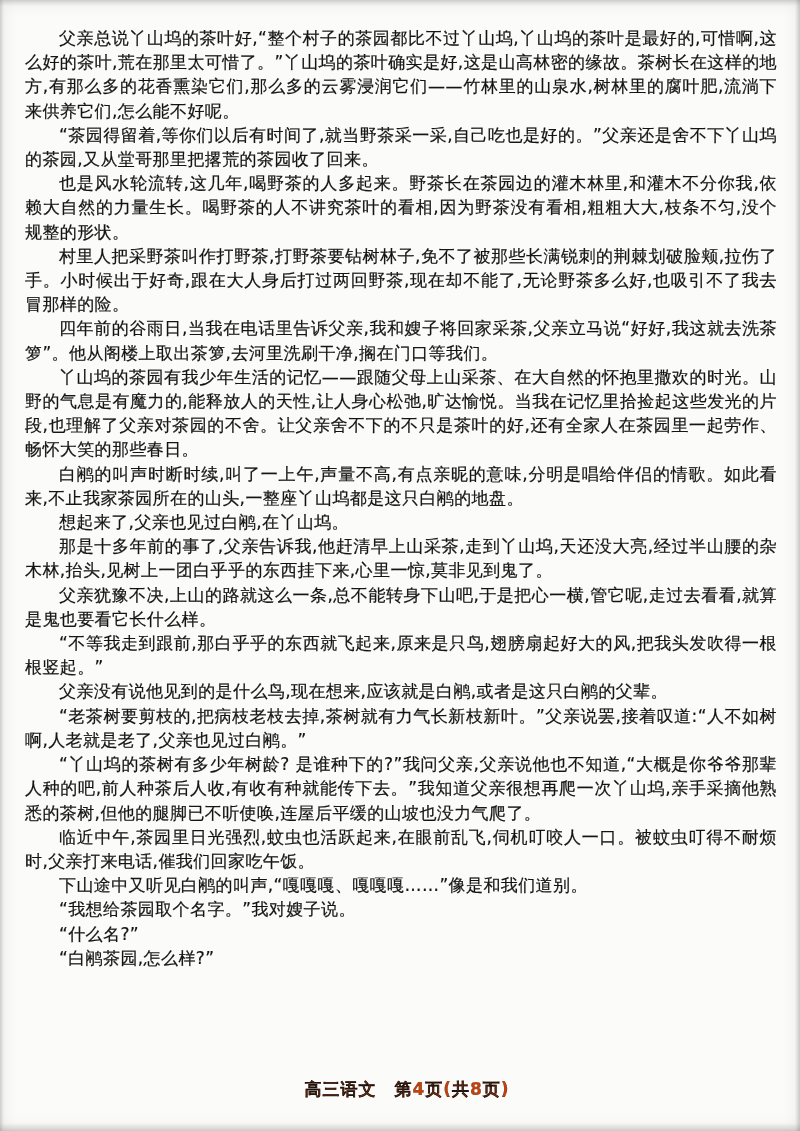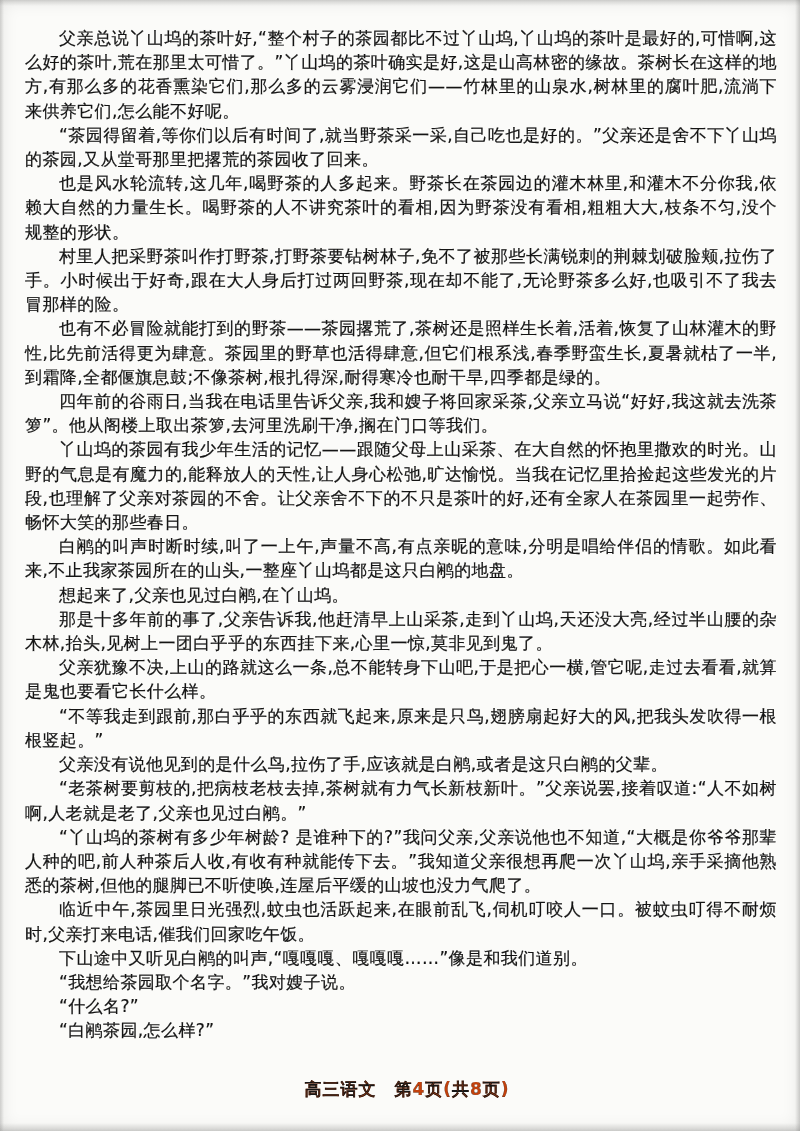--- a/index.html
+++ b/index.html
@@ -72,29 +72,28 @@
   <div class="scan-edge-top"></div>
   <div class="scan-edge-bottom"></div>
   <div class="scan-edge-right"></div>
   <div class="scan-edge-left"></div>
 
   <div class="article" id="article-body">
       <p>父亲总说丫山坞的茶叶好,“整个村子的茶园都比不过丫山坞,丫山坞的茶叶是最好的,可惜啊,这么好的茶叶,荒在那里太可惜了。”丫山坞的茶叶确实是好,这是山高林密的缘故。茶树长在这样的地方,有那么多的花香熏染它们,那么多的云雾浸润它们——竹林里的山泉水,树林里的腐叶肥,流淌下来供养它们,怎么能不好呢。</p>
       <p>“茶园得留着,等你们以后有时间了,就当野茶采一采,自己吃也是好的。”父亲还是舍不下丫山坞的茶园,又从堂哥那里把撂荒的茶园收了回来。</p>
       <p>也是风水轮流转,这几年,喝野茶的人多起来。野茶长在茶园边的灌木林里,和灌木不分你我,依赖大自然的力量生长。喝野茶的人不讲究茶叶的看相,因为野茶没有看相,粗粗大大,枝条不匀,没个规整的形状。</p>
       <p>村里人把采野茶叫作打野茶,打野茶要钻树林子,免不了被那些长满锐刺的荆棘划破脸颊,拉伤了手。小时候出于好奇,跟在大人身后打过两回野茶,现在却不能了,无论野茶多么好,也吸引不了我去冒那样的险。</p>
-      <p>也有不必冒险就能打到的野茶——茶园撂荒了,茶树还是照样生长着,活着,恢复了山林灌木的野性,比先前活得更为肆意。茶园里的野草也活得肆意,但它们根系浅,春季野蛮生长,夏暑就枯了一半,到霜降,全都偃旗息鼓;不像茶树,根扎得深,耐得寒冷也耐干旱,四季都是绿的。</p>
       <p>四年前的谷雨日,当我在电话里告诉父亲,我和嫂子将回家采茶,父亲立马说“好好,我这就去洗茶箩”。他从阁楼上取出茶箩,去河里洗刷干净,搁在门口等我们。</p>
       <p>丫山坞的茶园有我少年生活的记忆——跟随父母上山采茶、在大自然的怀抱里撒欢的时光。山野的气息是有魔力的,能释放人的天性,让人身心松弛,旷达愉悦。当我在记忆里拾捡起这些发光的片段,也理解了父亲对茶园的不舍。让父亲舍不下的不只是茶叶的好,还有全家人在茶园里一起劳作、畅怀大笑的那些春日。</p>
       <p>白鹇的叫声时断时续,叫了一上午,声量不高,有点亲昵的意味,分明是唱给伴侣的情歌。如此看来,不止我家茶园所在的山头,一整座丫山坞都是这只白鹇的地盘。</p>
       <p>想起来了,父亲也见过白鹇,在丫山坞。</p>
       <p>那是十多年前的事了,父亲告诉我,他赶清早上山采茶,走到丫山坞,天还没大亮,经过半山腰的杂木林,抬头,见树上一团白乎乎的东西挂下来,心里一惊,莫非见到鬼了。</p>
       <p>父亲犹豫不决,上山的路就这么一条,总不能转身下山吧,于是把心一横,管它呢,走过去看看,就算是鬼也要看它长什么样。</p>
       <p>“不等我走到跟前,那白乎乎的东西就飞起来,原来是只鸟,翅膀扇起好大的风,把我头发吹得一根根竖起。”</p>
-      <p>父亲没有说他见到的是什么鸟,拉伤了手,应该就是白鹇,或者是这只白鹇的父辈。</p>
+      <p>父亲没有说他见到的是什么鸟,现在想来,应该就是白鹇,或者是这只白鹇的父辈。</p>
       <p>“老茶树要剪枝的,把病枝老枝去掉,茶树就有力气长新枝新叶。”父亲说罢,接着叹道:“人不如树啊,人老就是老了,父亲也见过白鹇。”</p>
       <p>“丫山坞的茶树有多少年树龄? 是谁种下的?”我问父亲,父亲说他也不知道,“大概是你爷爷那辈人种的吧,前人种茶后人收,有收有种就能传下去。”我知道父亲很想再爬一次丫山坞,亲手采摘他熟悉的茶树,但他的腿脚已不听使唤,连屋后平缓的山坡也没力气爬了。</p>
       <p>临近中午,茶园里日光强烈,蚊虫也活跃起来,在眼前乱飞,伺机叮咬人一口。被蚊虫叮得不耐烦时,父亲打来电话,催我们回家吃午饭。</p>
       <p>下山途中又听见白鹇的叫声,“嘎嘎嘎、嘎嘎嘎……”像是和我们道别。</p>
       <p>“我想给茶园取个名字。”我对嫂子说。</p>
       <p>“什么名?”</p>
       <p>“白鹇茶园,怎么样?”</p>
     </div>
 
   <div class="page-footer">高三语文　第4页(共8页)</div>

